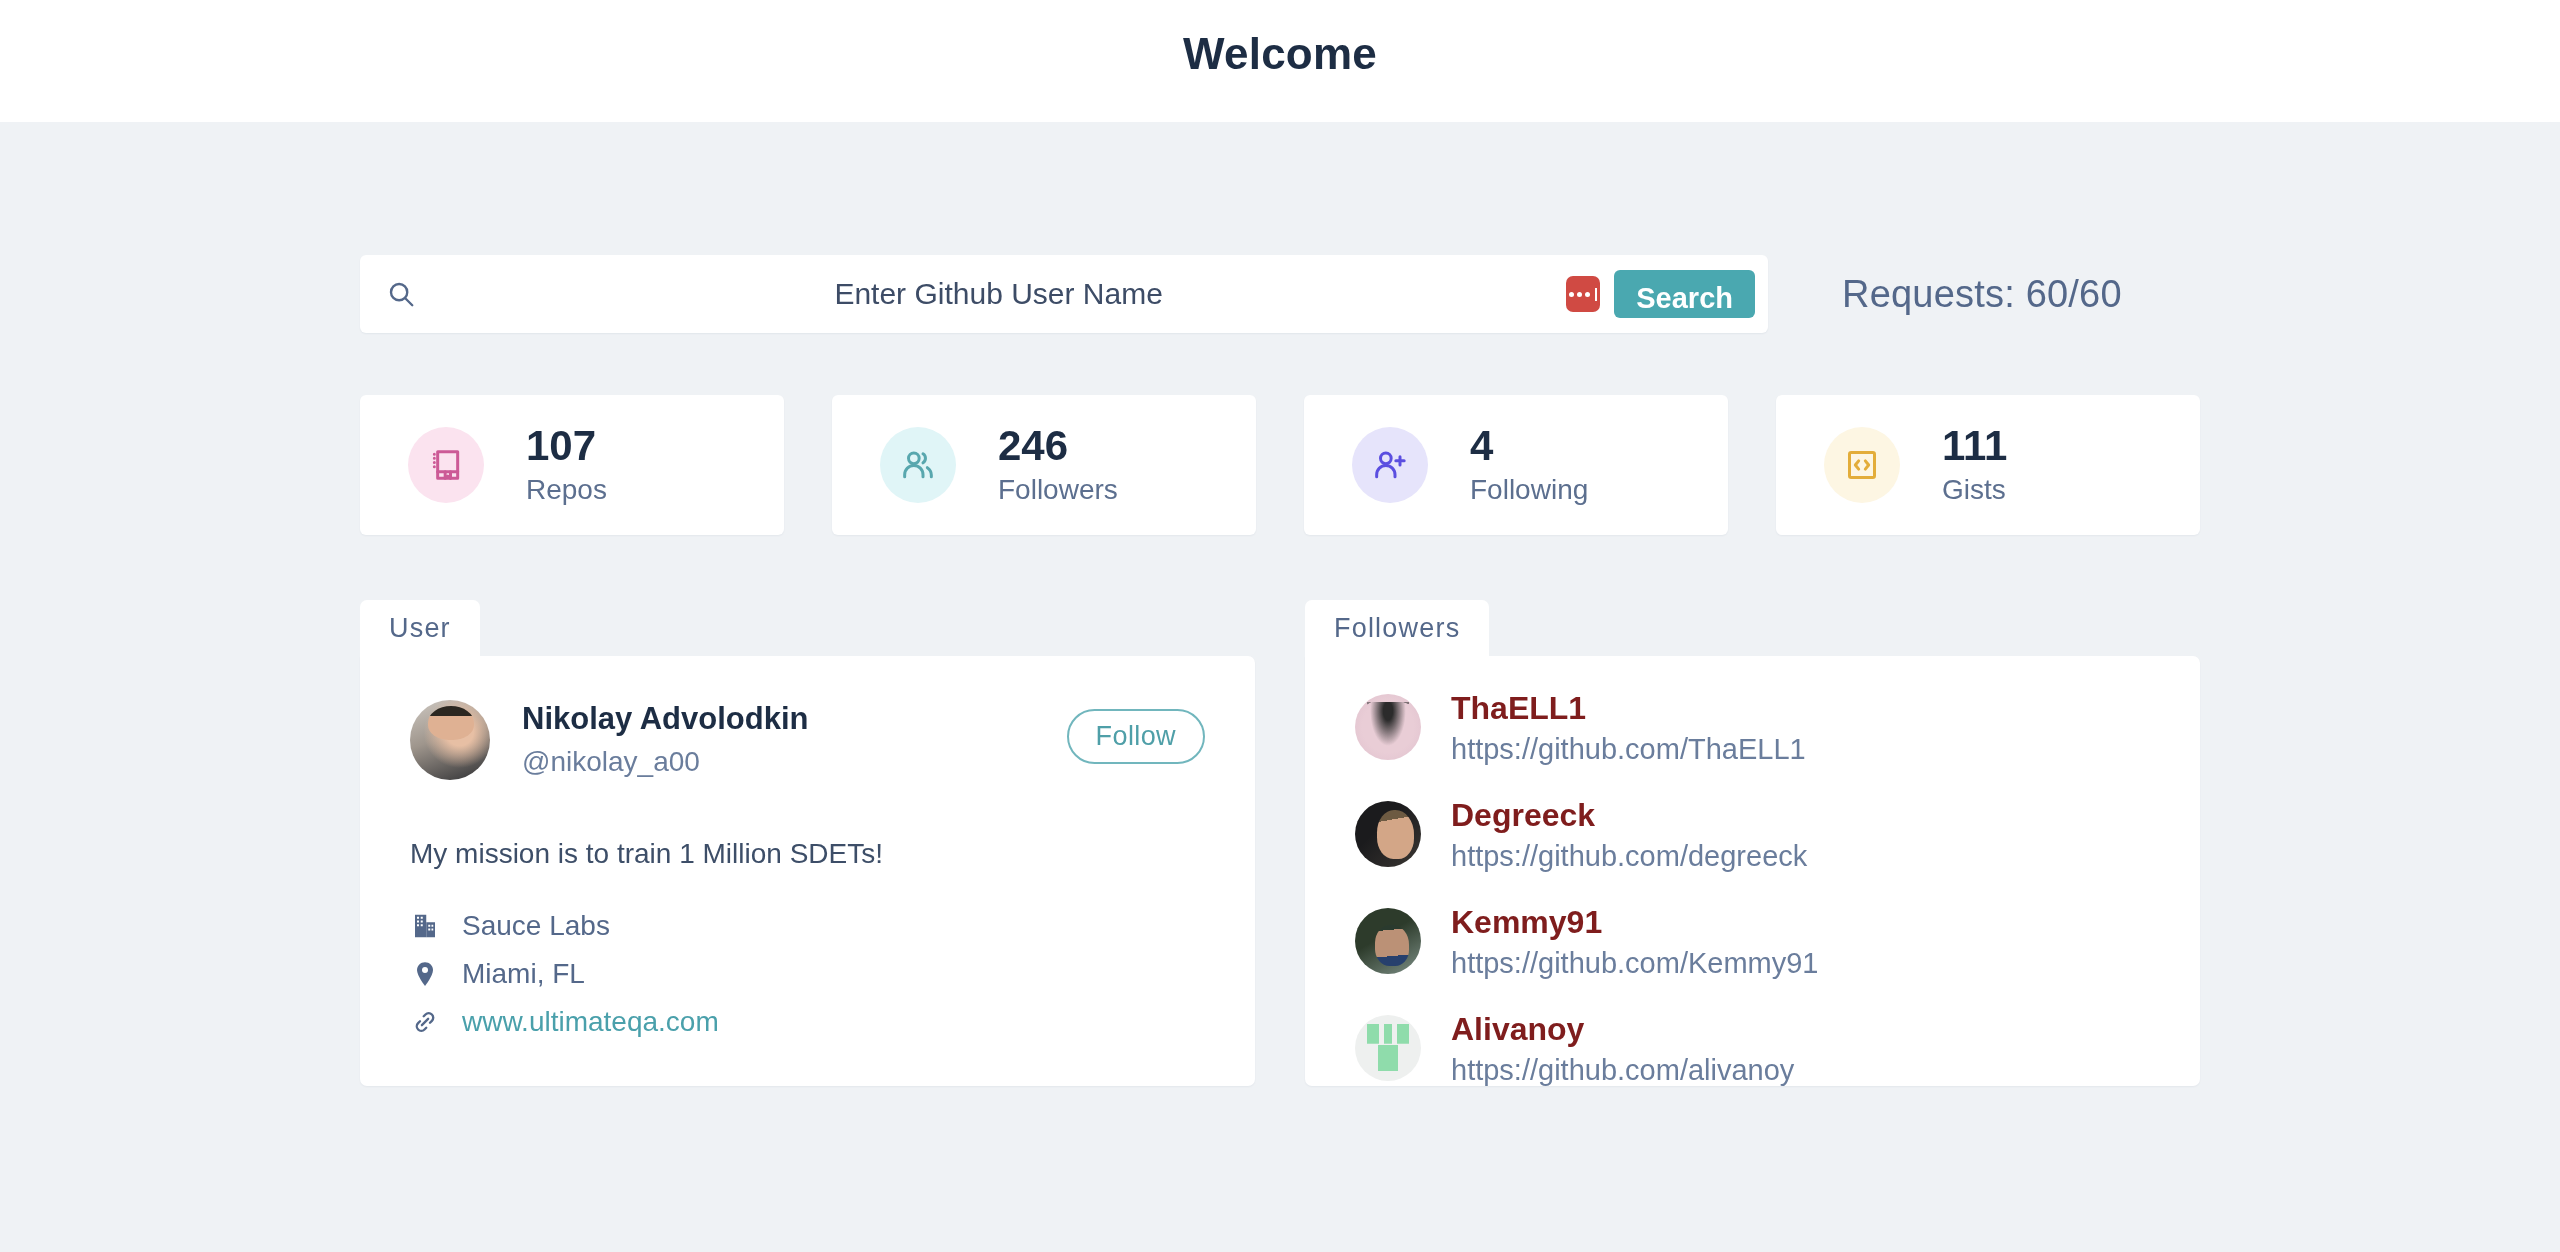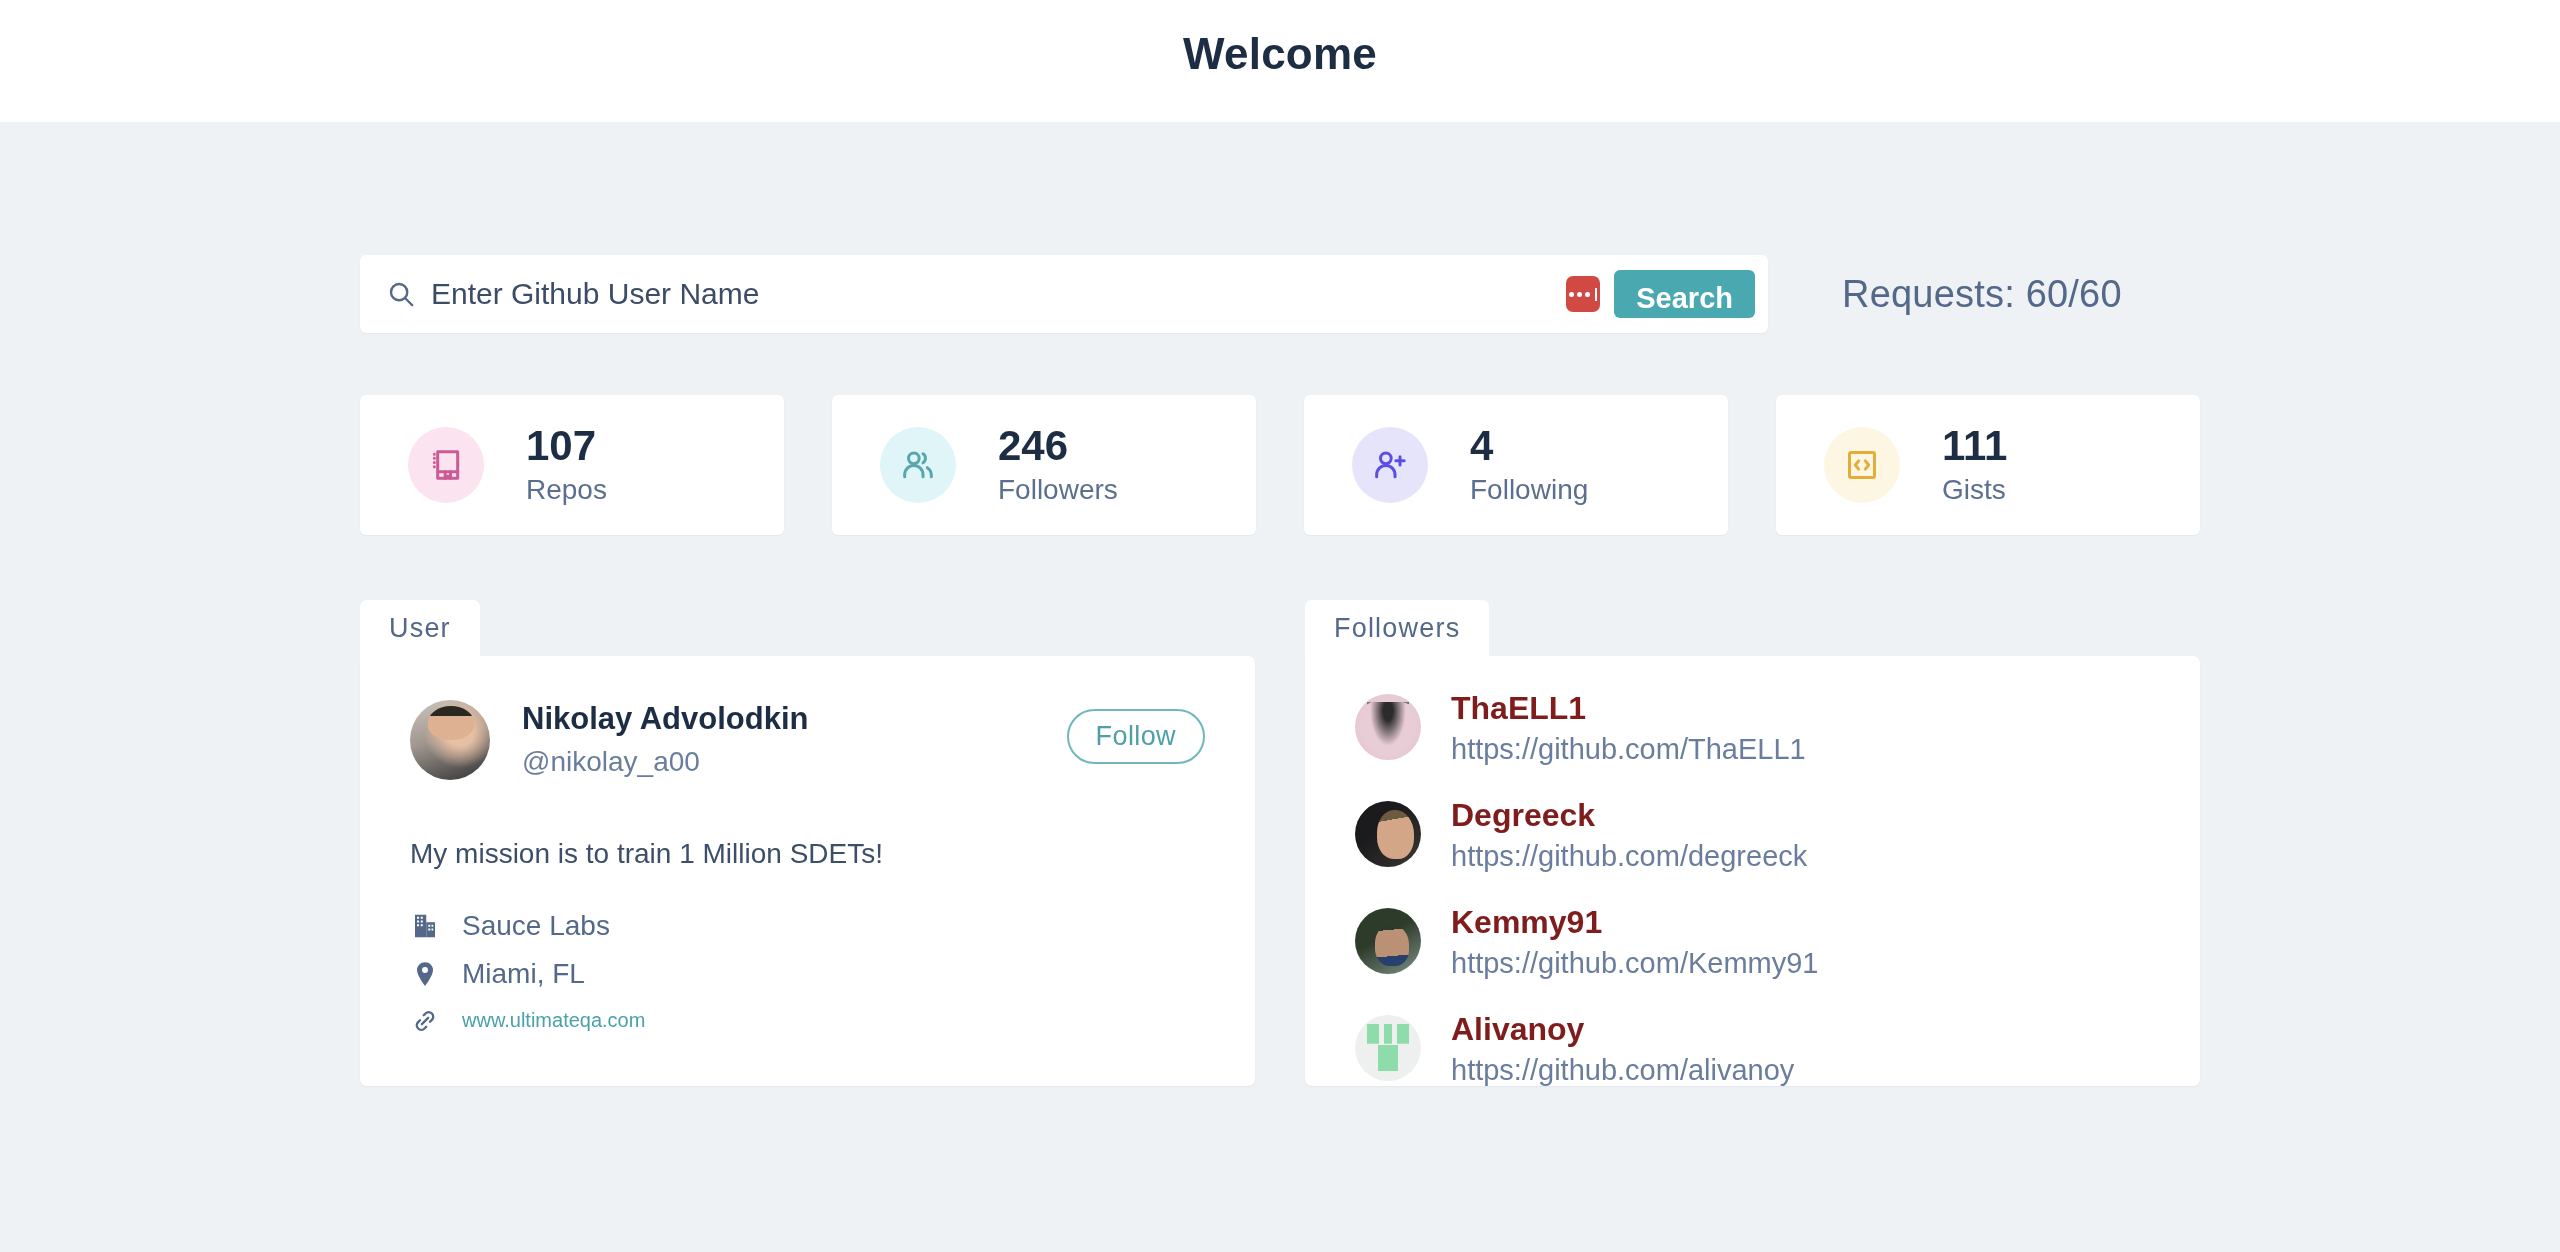--- a/index.html
+++ b/index.html
@@ -74,20 +74,21 @@
     flex: 1 1 auto;
     border: none;
     outline: none;
     font-family: "Liberation Sans", sans-serif;
     font-size: 30px;
     color: #3a4a63;
     background: transparent;
     padding: 0;
     height: 46px;
     line-height: 46px;
+    text-align: center;
   }
   .search-input::placeholder {
     color: #3d4c66;
     opacity: 1;
   }
   .pw-icon {
     width: 34px;
     height: 36px;
     border-radius: 7px;
     background: #d04a43;
@@ -269,21 +270,21 @@
     flex: 0 0 auto;
     margin-right: 22px;
     color: #54688a;
     display: block;
   }
   .meta-text {
     font-size: 28px;
     color: #54688a;
   }
   .meta-link {
-    font-size: 20px;
+    font-size: 28px;
     color: #4aa0ab;
     text-decoration: none;
   }
 
   
   .follower-row {
     display: flex;
     align-items: center;
     margin-bottom: 29px;
   }

